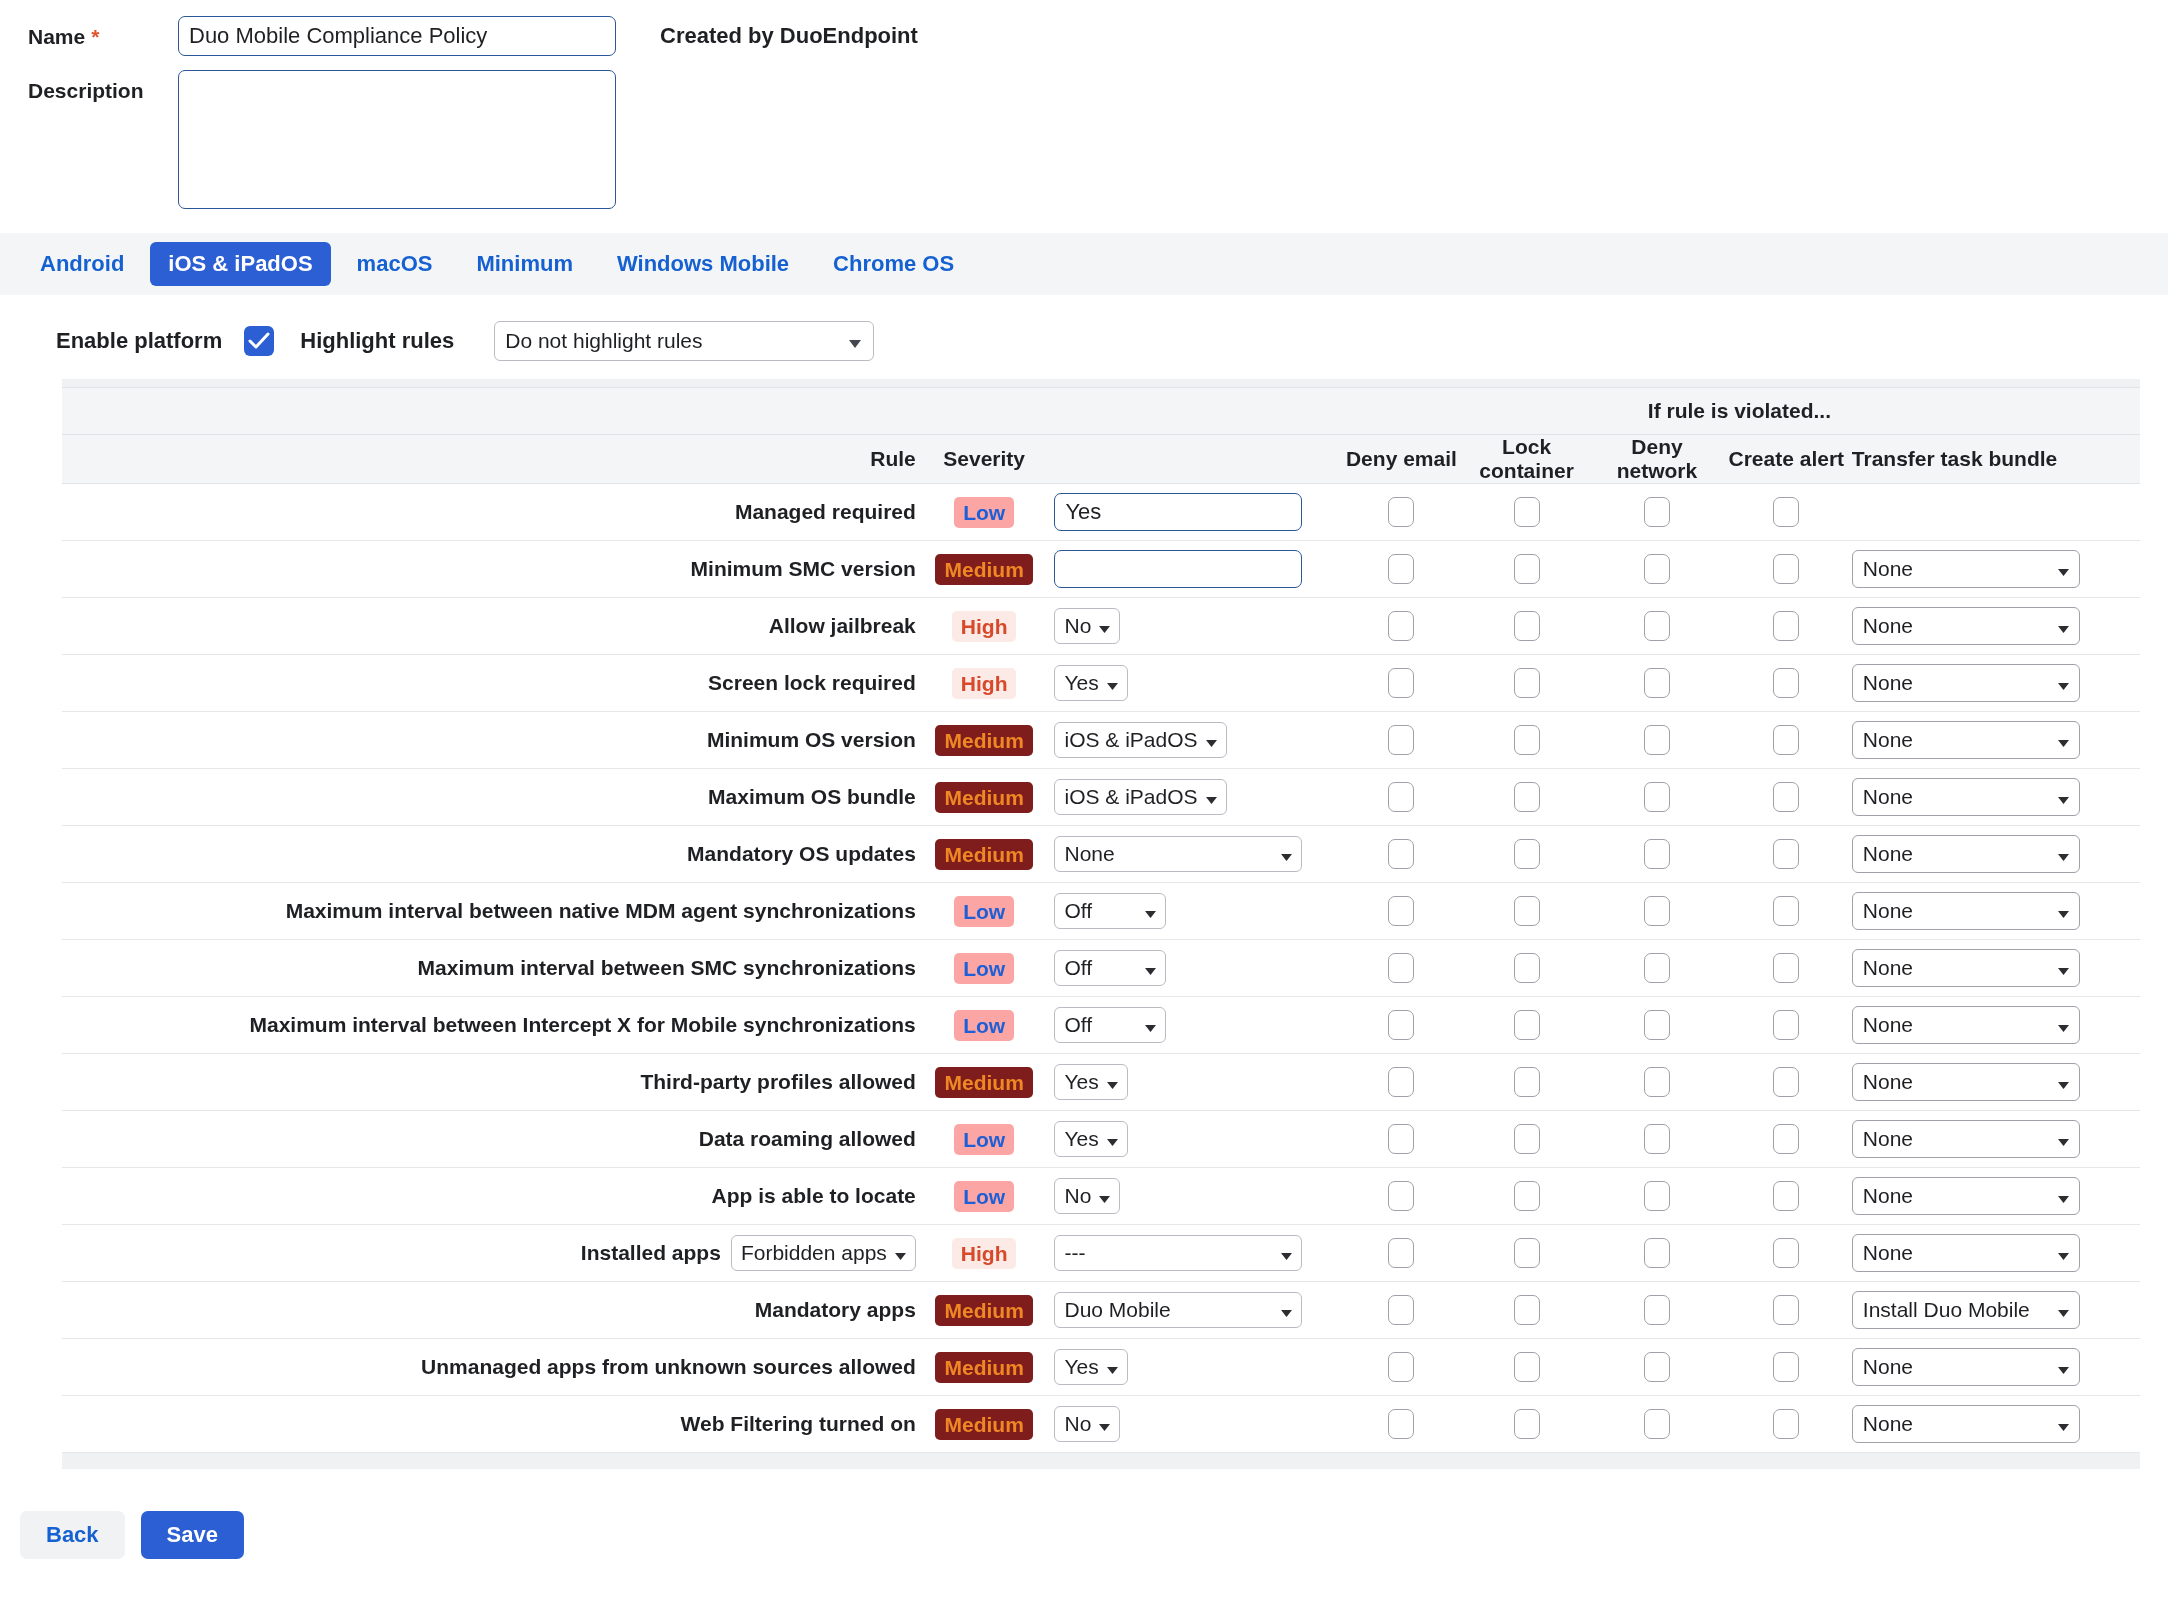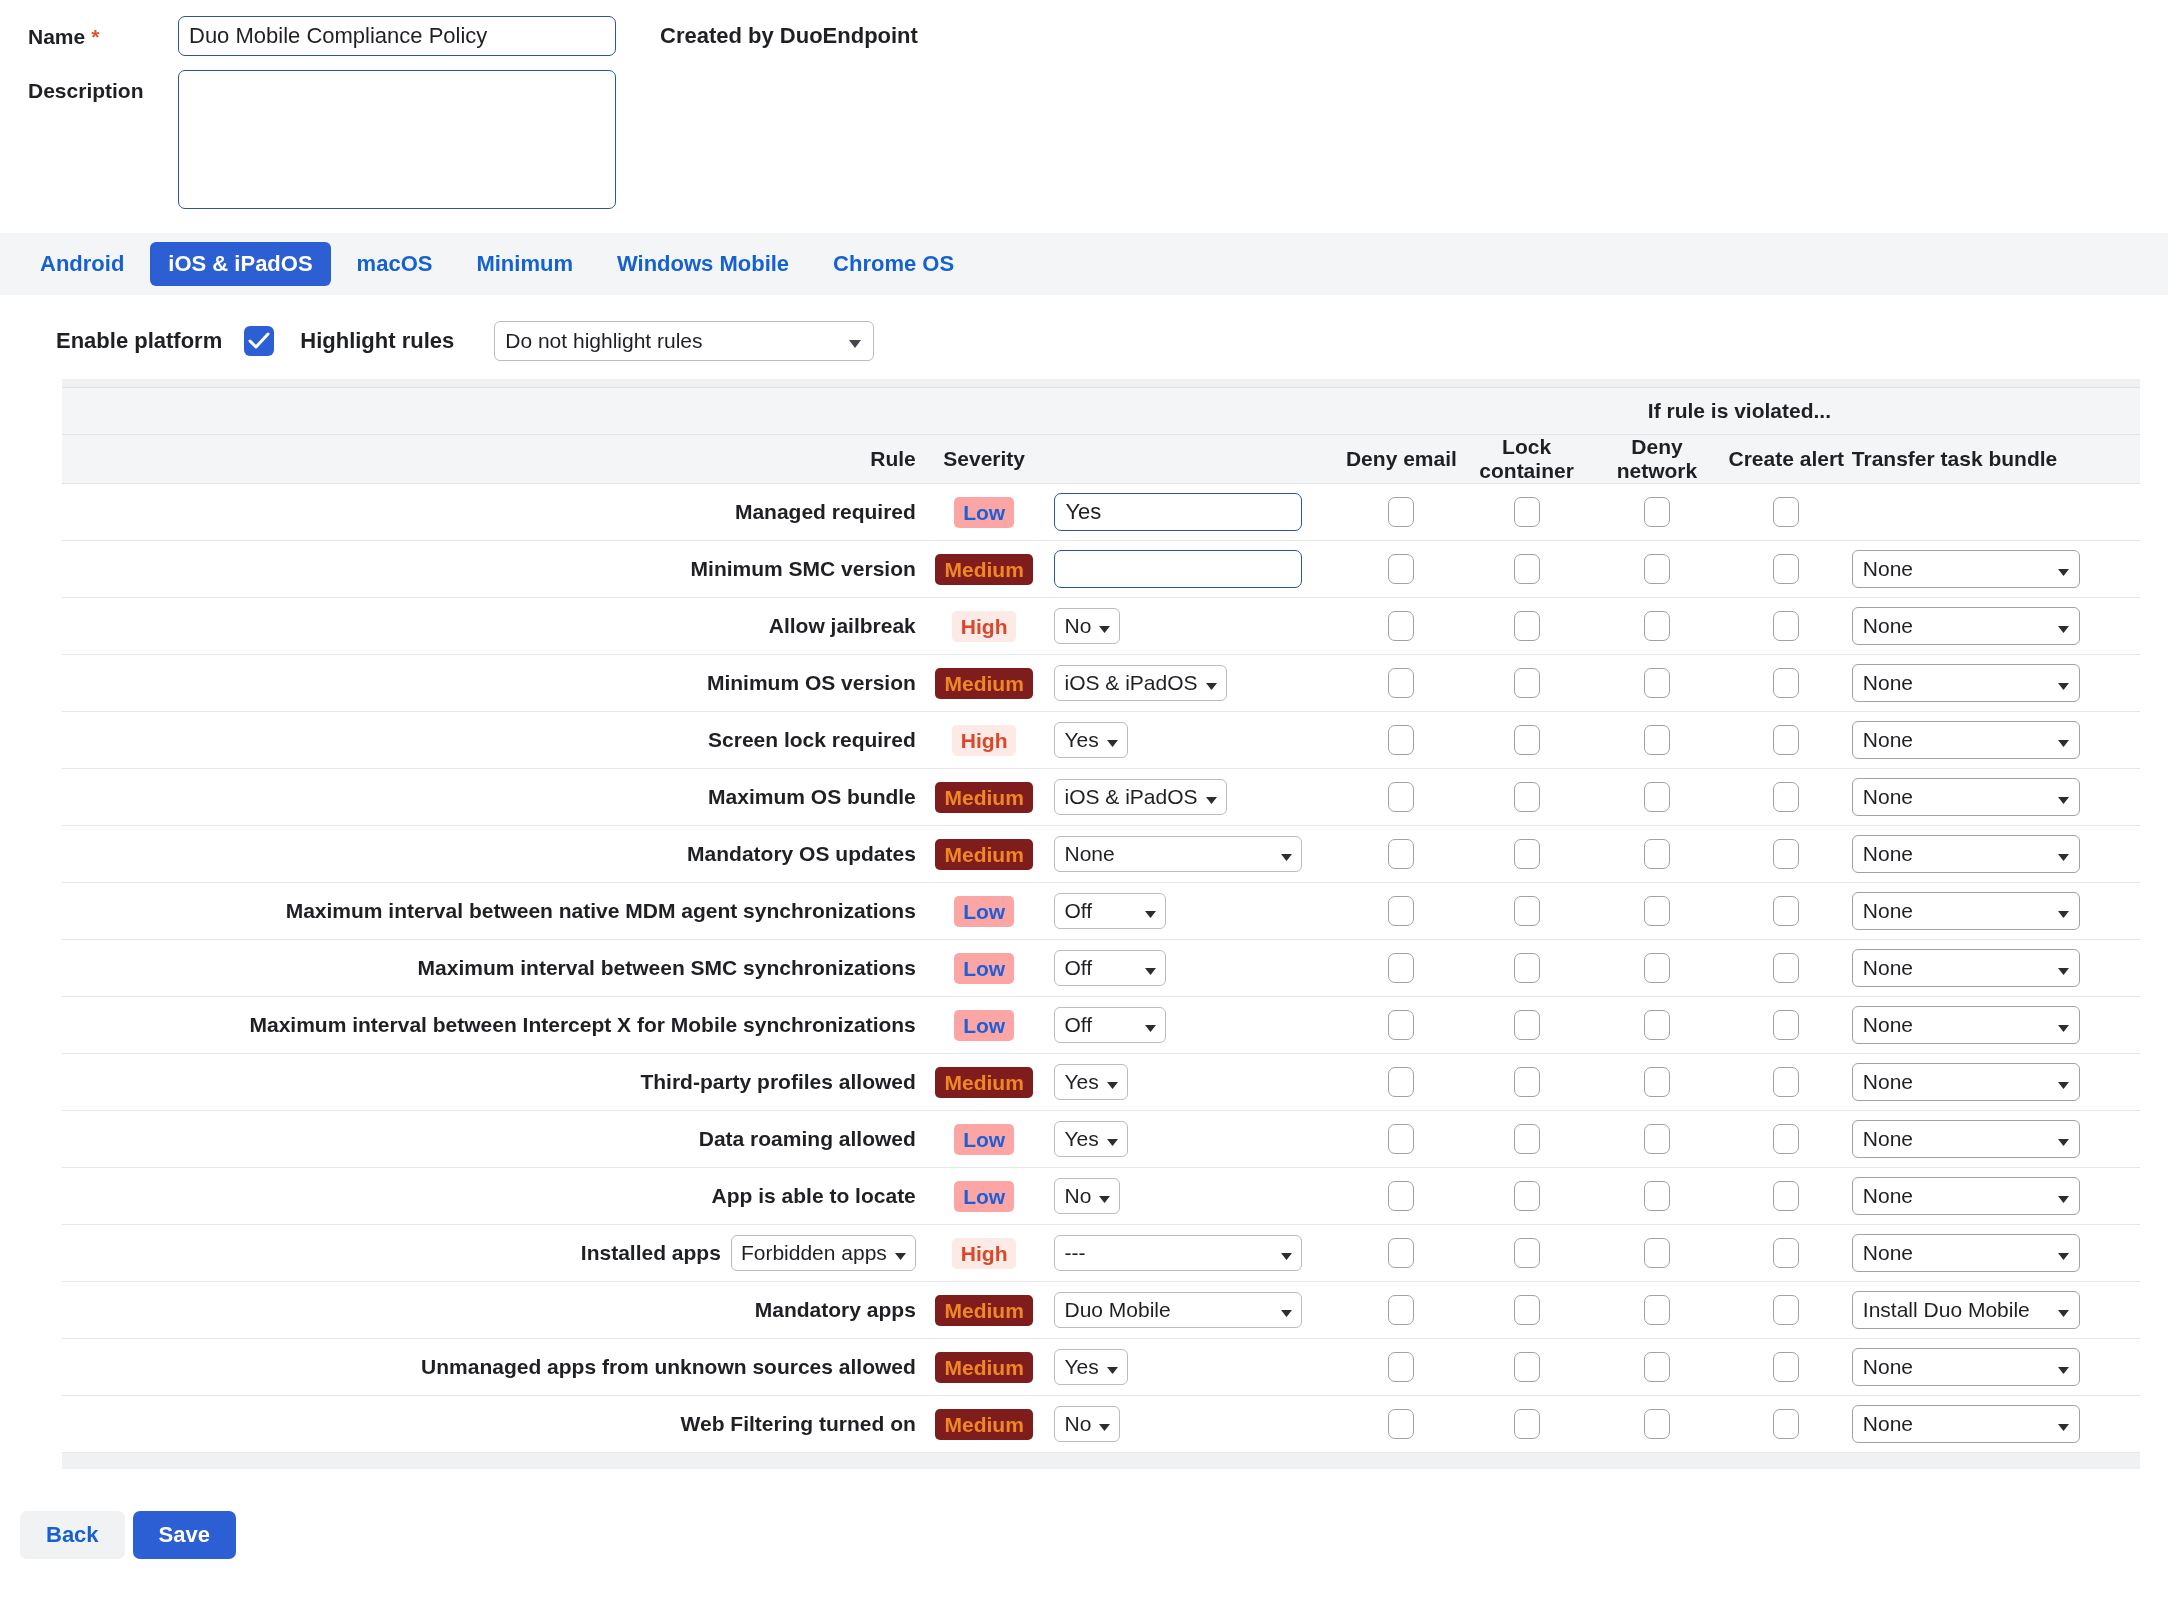--- a/index.html
+++ b/index.html
@@ -295,21 +295,21 @@
     justify-content: space-between;
     cursor: pointer;
     white-space: nowrap;
   }
 
   
   .footer {
     padding: 42px 0 0 20px;
     display: flex;
     align-items: flex-end;
-    gap: 8px;
+    gap: 16px;
   }
   .btn {
     font-family: "Liberation Sans", sans-serif;
     font-size: 22px;
     font-weight: bold;
     border-radius: 7px;
     padding: 11px 26px;
     cursor: pointer;
     border: none;
     line-height: 1.2;
@@ -450,52 +450,52 @@
               <span>None</span>
               <span><svg width="11" height="7" viewBox="0 0 11 7">
                   <polygon points="0,0 11,0 5.5,7" fill="#2b2d31"></polygon>
                 </svg></span>
             </span>
           </td>
         </tr>
         <tr class="rule-row">
           <td class="rule-name-cell">
             <div class="rule-name-inner">
+              <span>Screen lock required</span>
+            </div>
+          </td>
+          <td class="sev-cell"><span class="badge high">High</span></td>
+          <td class="value-cell"><span class="sel narrow">
+              <span class="lbl">Yes</span>
+              <span class="caret-s"><svg width="11" height="7" viewBox="0 0 11 7">
+                  <polygon points="0,0 11,0 5.5,7" fill="#2b2d31"></polygon>
+                </svg></span>
+            </span></td>
+          <td class="cb-cell"><span class="cb"></span></td>
+          <td class="cb-cell"><span class="cb"></span></td>
+          <td class="cb-cell"><span class="cb"></span></td>
+          <td class="cb-cell"><span class="cb"></span></td>
+          <td class="bundle-cell">
+            <span class="bundle-sel">
+              <span>None</span>
+              <span><svg width="11" height="7" viewBox="0 0 11 7">
+                  <polygon points="0,0 11,0 5.5,7" fill="#2b2d31"></polygon>
+                </svg></span>
+            </span>
+          </td>
+        </tr>
+        <tr class="rule-row">
+          <td class="rule-name-cell">
+            <div class="rule-name-inner">
               <span>Minimum OS version</span>
             </div>
           </td>
           <td class="sev-cell"><span class="badge medium">Medium</span></td>
           <td class="value-cell"><span class="sel narrow">
               <span class="lbl">iOS &amp; iPadOS</span>
-              <span class="caret-s"><svg width="11" height="7" viewBox="0 0 11 7">
-                  <polygon points="0,0 11,0 5.5,7" fill="#2b2d31"></polygon>
-                </svg></span>
-            </span></td>
-          <td class="cb-cell"><span class="cb"></span></td>
-          <td class="cb-cell"><span class="cb"></span></td>
-          <td class="cb-cell"><span class="cb"></span></td>
-          <td class="cb-cell"><span class="cb"></span></td>
-          <td class="bundle-cell">
-            <span class="bundle-sel">
-              <span>None</span>
-              <span><svg width="11" height="7" viewBox="0 0 11 7">
-                  <polygon points="0,0 11,0 5.5,7" fill="#2b2d31"></polygon>
-                </svg></span>
-            </span>
-          </td>
-        </tr>
-        <tr class="rule-row">
-          <td class="rule-name-cell">
-            <div class="rule-name-inner">
-              <span>Screen lock required</span>
-            </div>
-          </td>
-          <td class="sev-cell"><span class="badge high">High</span></td>
-          <td class="value-cell"><span class="sel narrow">
-              <span class="lbl">Yes</span>
               <span class="caret-s"><svg width="11" height="7" viewBox="0 0 11 7">
                   <polygon points="0,0 11,0 5.5,7" fill="#2b2d31"></polygon>
                 </svg></span>
             </span></td>
           <td class="cb-cell"><span class="cb"></span></td>
           <td class="cb-cell"><span class="cb"></span></td>
           <td class="cb-cell"><span class="cb"></span></td>
           <td class="cb-cell"><span class="cb"></span></td>
           <td class="bundle-cell">
             <span class="bundle-sel">

